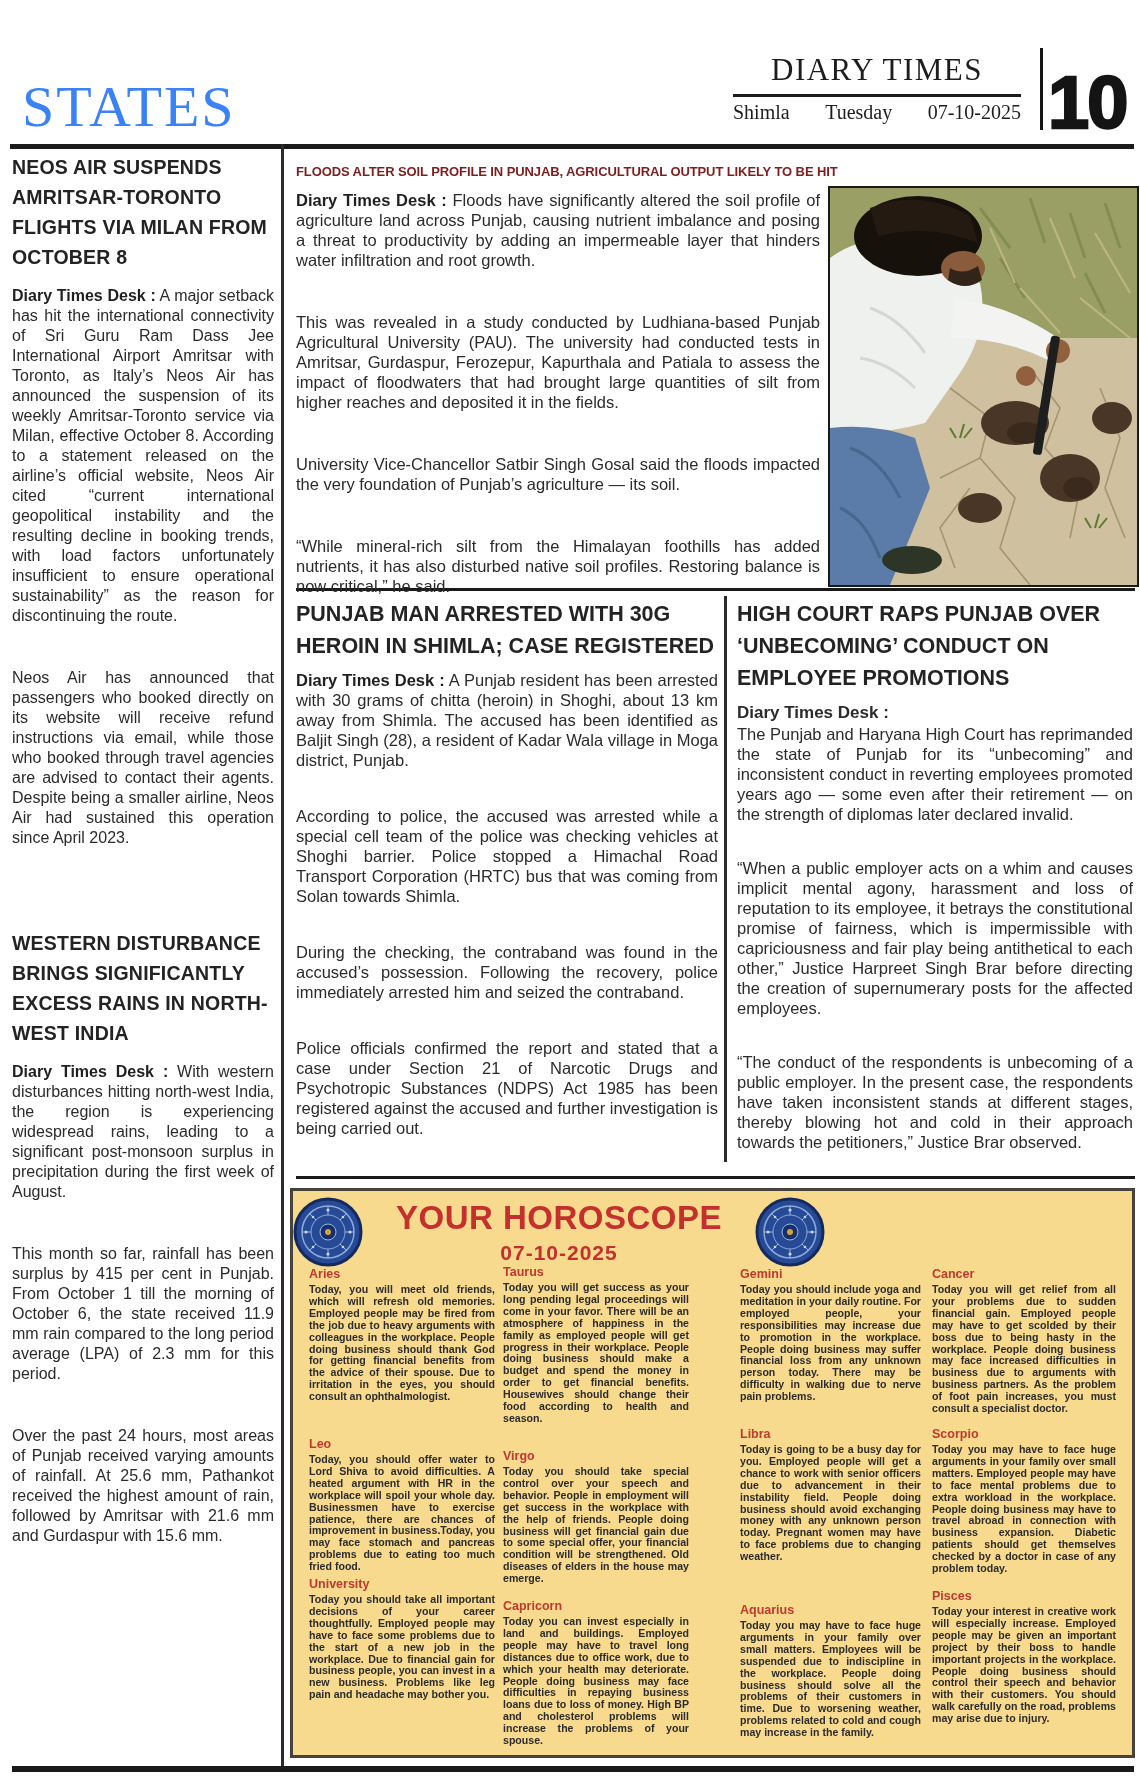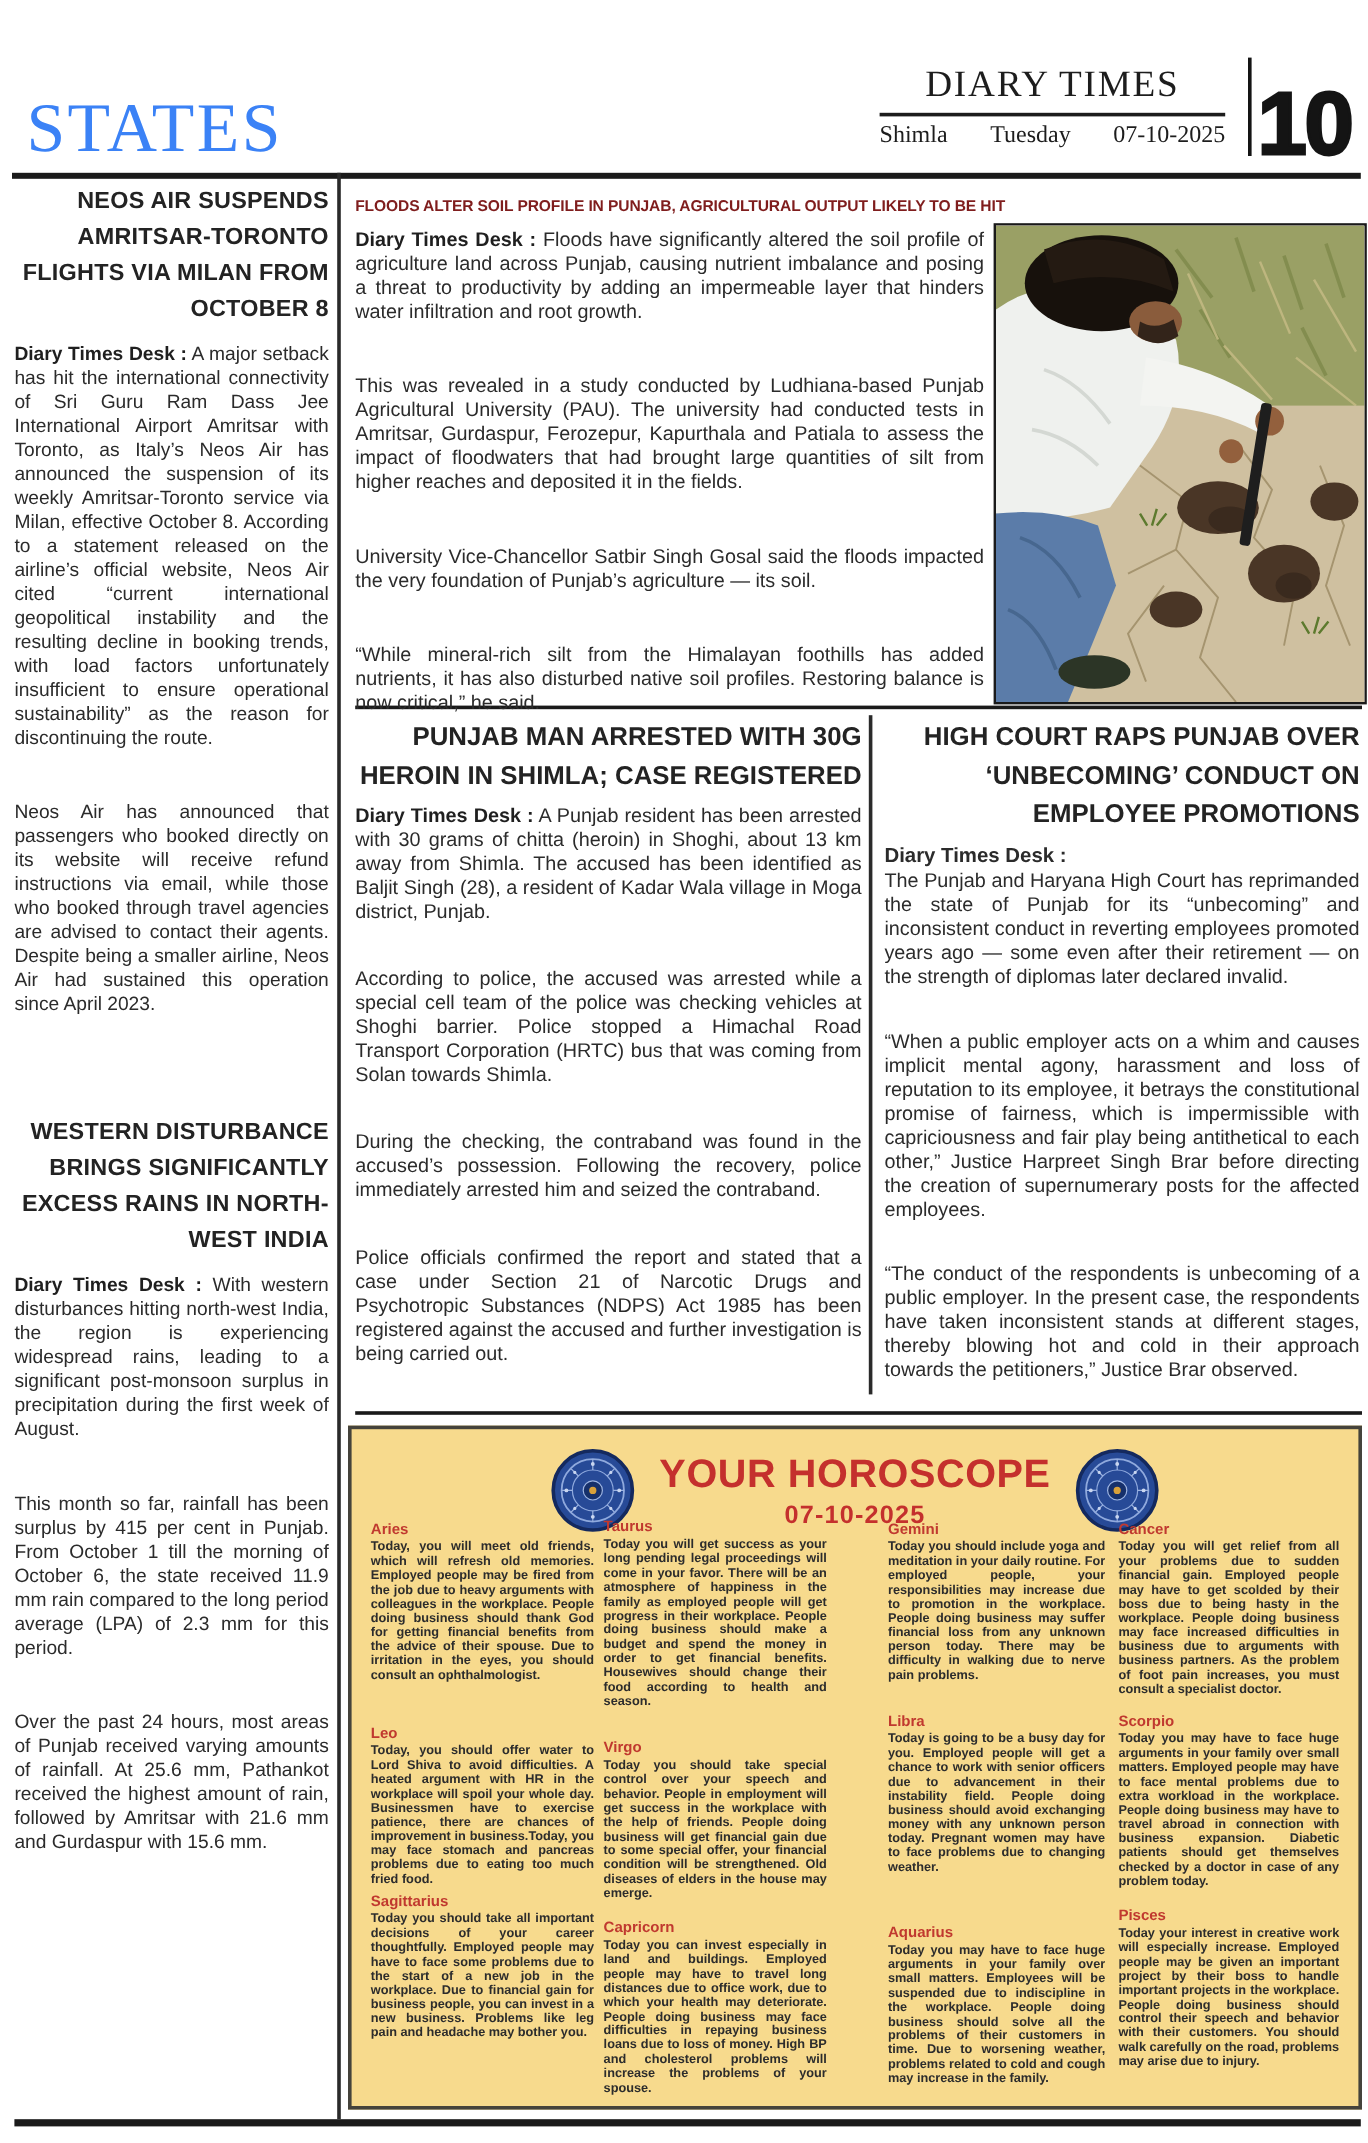--- a/index.html
+++ b/index.html
@@ -18,21 +18,21 @@
           -webkit-text-stroke:2.5px #141414;letter-spacing:-2px;}
   
   .rule{background:#1a1a1a;}
   .header-rule{left:10px;top:144px;width:1124px;height:5px;}
   .left-vrule{left:281px;top:144px;width:3px;height:1622px;background:#2a2a2a;}
   .mid-rule{left:296px;top:588px;width:839px;height:3px;}
   .mid-vrule{left:724px;top:596px;width:3px;height:566px;background:#2a2a2a;}
   .pre-horo-rule{left:296px;top:1176px;width:839px;height:3px;}
   .bottom-rule{left:12px;top:1766px;width:1122px;height:6px;}
   
-  h2{margin:0;font-weight:bold;text-align:right;color:#232323;}
+  h2{margin:0;font-weight:bold;text-align:left;color:#232323;}
   .headline-sm{font-size:19.5px;line-height:30px;margin-bottom:14px;letter-spacing:.2px;}
   .headline-lg{font-size:21.5px;line-height:32px;margin-bottom:8px;}
   .floods-head{left:296px;top:160px;width:839px;font-size:13px;line-height:24px;
                font-weight:bold;color:#7f1d1d;white-space:nowrap;letter-spacing:-.1px;}
   .article p{margin:0 0 42px;font-size:16.5px;line-height:20px;text-align:justify;}
   .article p:last-child{margin-bottom:0;}
   .neos{left:12px;top:152px;width:262px;}
   .western{left:12px;top:928px;width:262px;}
   .neos p,.western p{font-size:16px;}
   .floods-body{left:296px;top:190px;width:524px;}
@@ -41,22 +41,22 @@
   .highcourt{left:737px;top:598px;width:396px;}
   .highcourt p{margin-bottom:34px;}
   .desk{font-weight:bold;color:#1f1f1f;}
   .desk-line{font-weight:bold;font-size:17px;line-height:22px;margin:2px 0 0;}
   
   .photo{left:828px;top:186px;width:307px;height:397px;border:2px solid #1a1a1a;box-sizing:content-box;}
   .photo svg{display:block;}
   
   .horobox{left:290px;top:1188px;width:845px;height:570px;box-sizing:border-box;
            background:var(--horoscope-bg,#f7da8d);border:3px solid #45433b;}
-  .horo-head{position:absolute;left:0;top:16px;width:100%;display:flex;justify-content:center;
-             align-items:center;gap:20px;}
+  .horo-head{position:absolute;left:0;top:6px;width:100%;display:flex;
+             align-items:center;gap:33px;}
   .horo-titles{text-align:center;}
   .horo-title{font-size:33px;font-weight:bold;letter-spacing:.5px;color:var(--accent-red,#c4302d);}
   .horo-date{font-size:21px;font-weight:bold;letter-spacing:1px;margin-top:4px;color:var(--accent-red,#c4302d);}
   .wheel{width:70px;height:70px;}
   .h-entry{position:absolute;}
   .h-sign{font-size:12.5px;font-weight:bold;color:var(--horoscope-label,#c0392f);margin-bottom:3px;}
   .h-text{font-size:10.6px;font-weight:bold;line-height:11.9px;text-align:justify;color:#2c2c2c;}
 </style>
 </head>
 <body>
@@ -269,21 +269,21 @@
     </div>
     <div class="h-entry" style="left:447px;top:236px;width:181px">
       <div class="h-sign">Libra</div>
       <div class="h-text">Today is going to be a busy day for you. Employed people will get a chance to work with senior officers due to advancement in their instability field. People doing business should avoid exchanging money with any unknown person today. Pregnant women may have to face problems due to changing weather.</div>
     </div>
     <div class="h-entry" style="left:639px;top:236px;width:184px">
       <div class="h-sign">Scorpio</div>
       <div class="h-text">Today you may have to face huge arguments in your family over small matters. Employed people may have to face mental problems due to extra workload in the workplace. People doing business may have to travel abroad in connection with business expansion. Diabetic patients should get themselves checked by a doctor in case of any problem today.</div>
     </div>
     <div class="h-entry" style="left:16px;top:386px;width:186px">
-      <div class="h-sign">Sagittarius</div>
+      <div class="h-sign">University</div>
       <div class="h-text">Today you should take all important decisions of your career thoughtfully. Employed people may have to face some problems due to the start of a new job in the workplace. Due to financial gain for business people, you can invest in a new business. Problems like leg pain and headache may bother you.</div>
     </div>
     <div class="h-entry" style="left:210px;top:408px;width:186px">
       <div class="h-sign">Capricorn</div>
       <div class="h-text">Today you can invest especially in land and buildings. Employed people may have to travel long distances due to office work, due to which your health may deteriorate. People doing business may face difficulties in repaying business loans due to loss of money. High BP and cholesterol problems will increase the problems of your spouse.</div>
     </div>
     <div class="h-entry" style="left:447px;top:412px;width:181px">
       <div class="h-sign">Aquarius</div>
       <div class="h-text">Today you may have to face huge arguments in your family over small matters. Employees will be suspended due to indiscipline in the workplace. People doing business should solve all the problems of their customers in time. Due to worsening weather, problems related to cold and cough may increase in the family.</div>
     </div>

